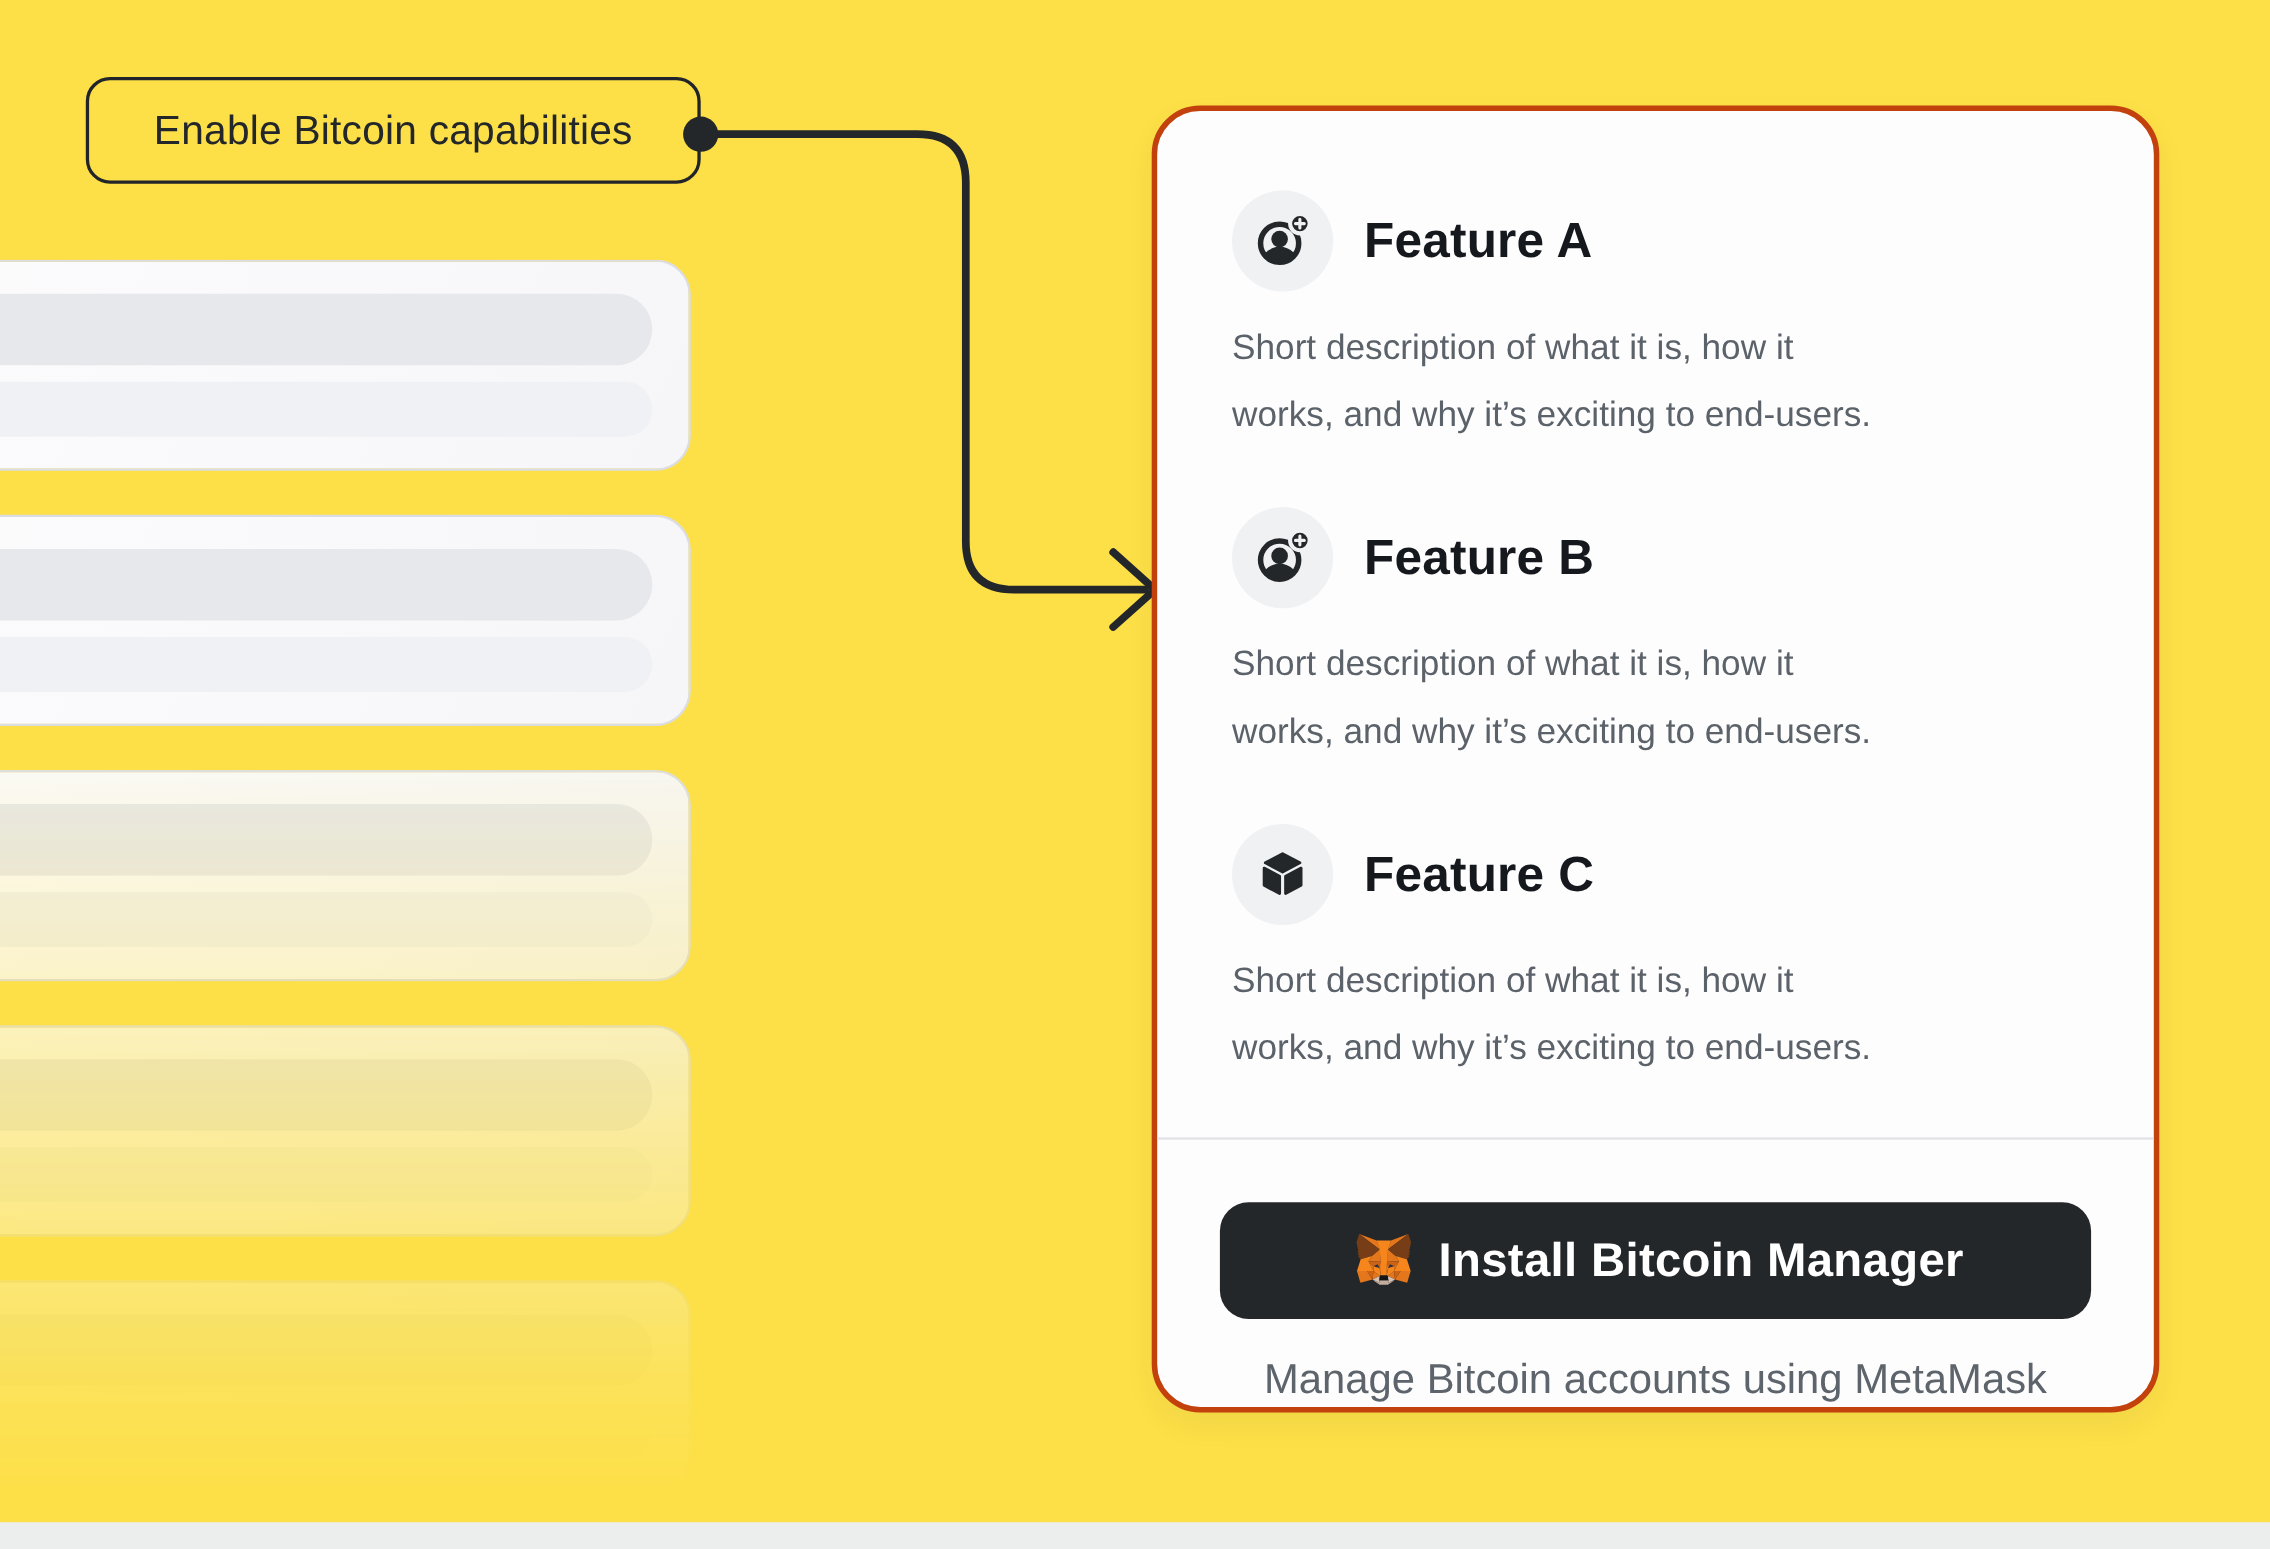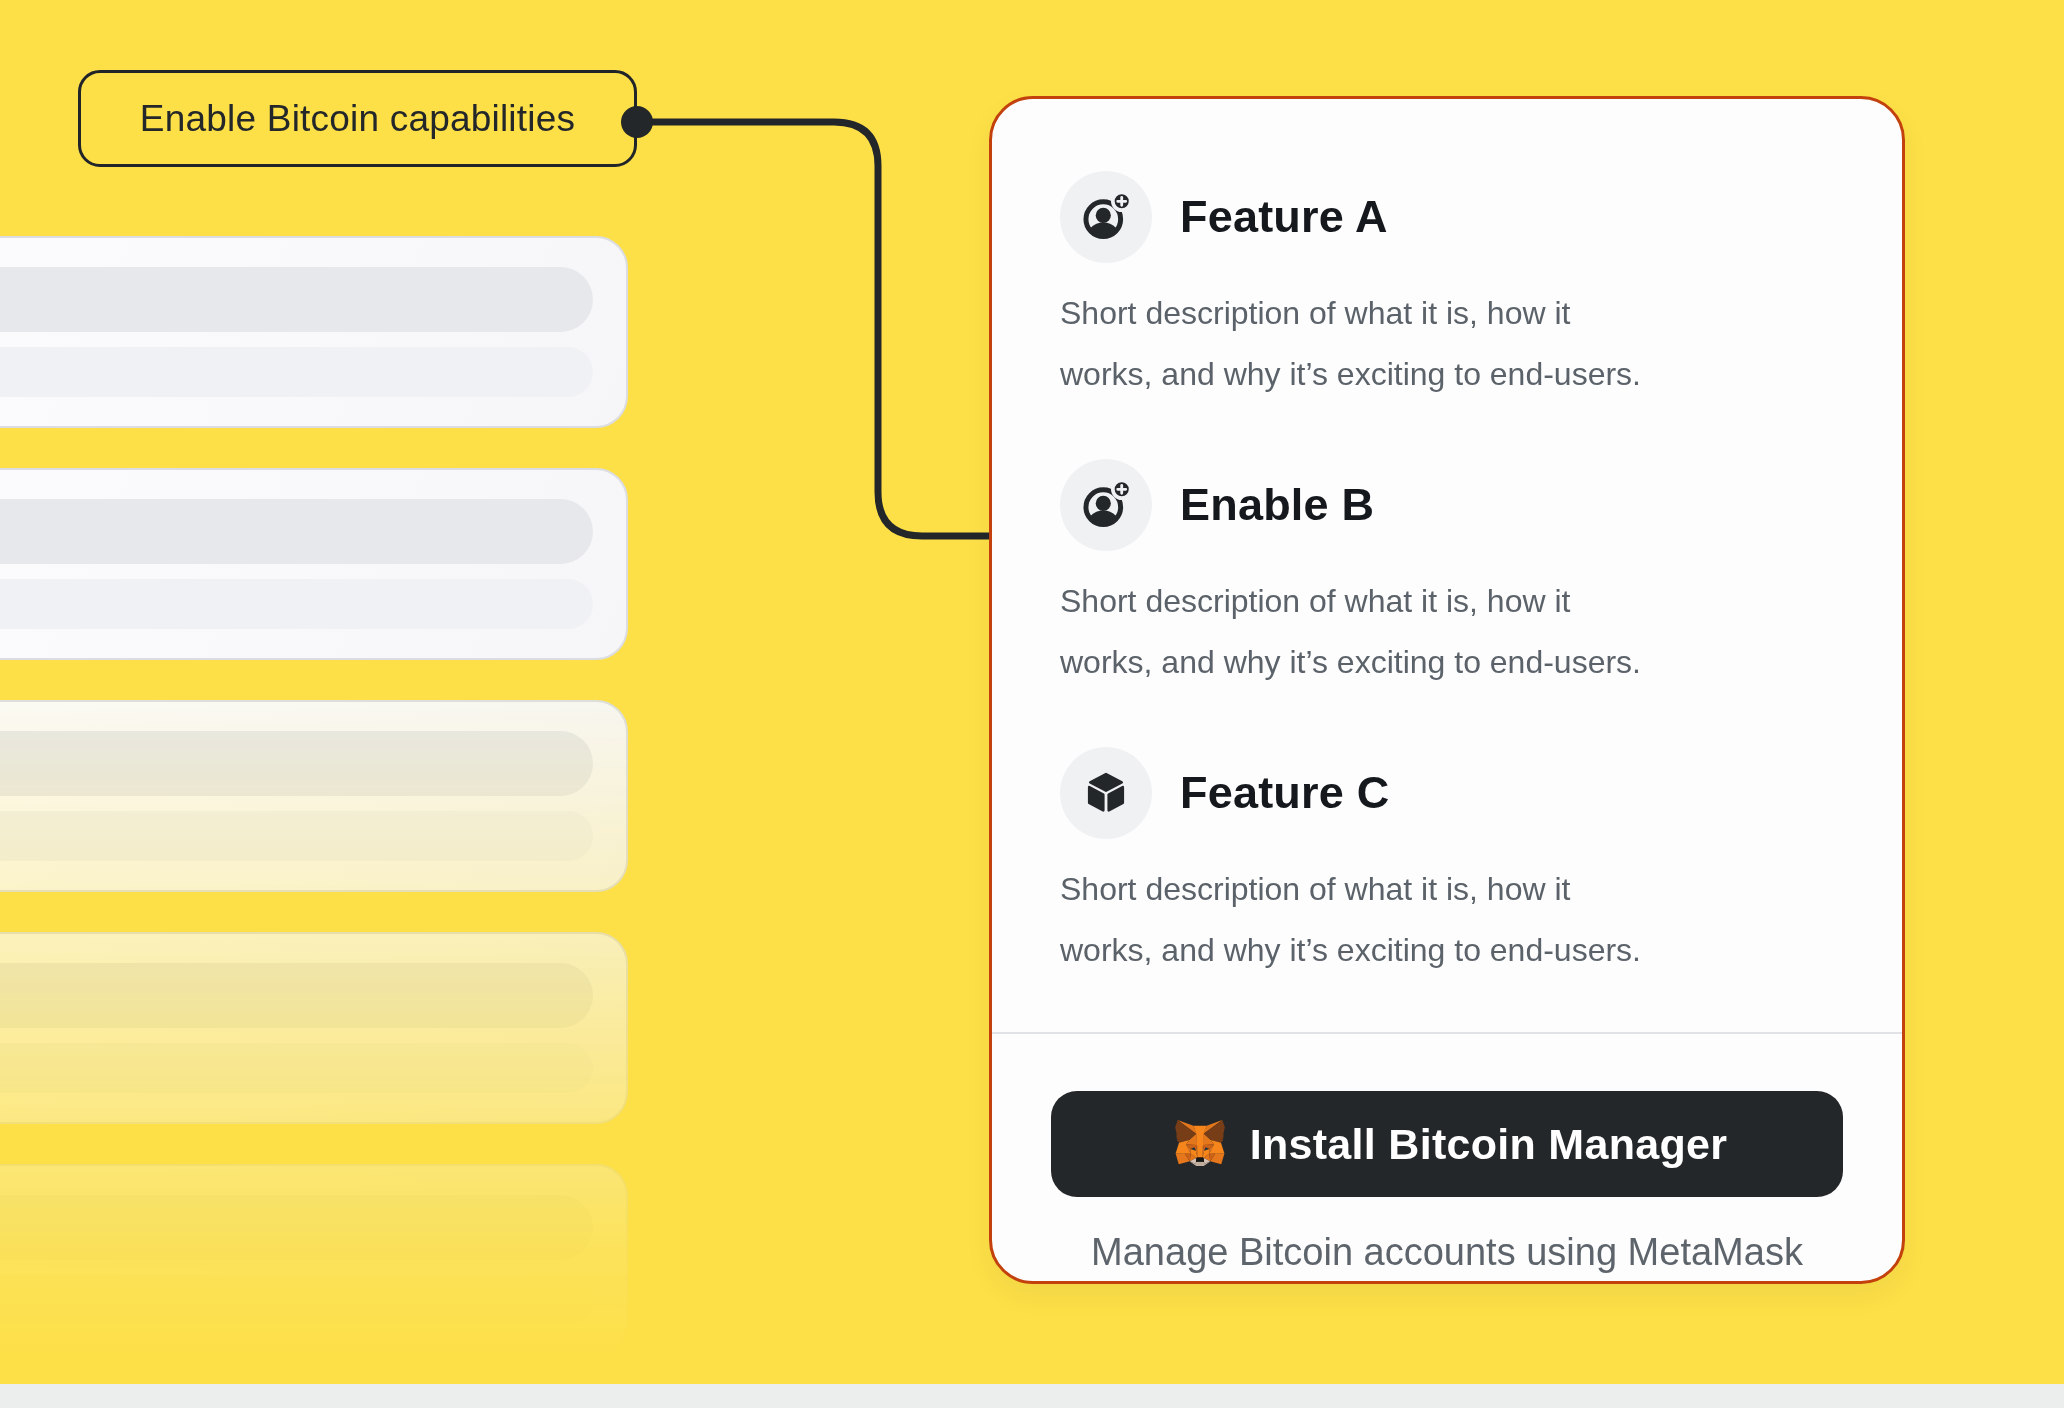--- a/index.html
+++ b/index.html
@@ -41,22 +41,22 @@
     display:flex;align-items:center;justify-content:center;
     font-size:37px;font-weight:500;color:#24272a;letter-spacing:.2px;
   }
 
   
   .connector{position:absolute;left:0;top:0;pointer-events:none;}
   .connector path{stroke:#24272a;stroke-width:7;fill:none;stroke-linecap:round;stroke-linejoin:round;}
 
   
   .card{
-    position:absolute;left:989px;top:96px;width:916px;height:1188px;
-    background:#fdfdfe;border:3px solid #c2410c;border-radius:44px;box-sizing:border-box;
+    position:absolute;left:1047px;top:96px;width:916px;height:1188px;
+    background:#fdfdfe;border:5px solid #c2410c;border-radius:44px;box-sizing:border-box;
     box-shadow:0 12px 28px rgba(25,28,35,.05);
   }
   .feature{position:absolute;left:68px;right:56px;}
   .feature.f0{top:72px;}
   .feature.f1{top:360px;}
   .feature.f2{top:648px;}
   .feature-head{display:flex;align-items:center;gap:28px;height:92px;}
   .icon-badge{
     width:92px;height:92px;border-radius:50%;background:#f0f1f3;
     display:flex;align-items:center;justify-content:center;flex:0 0 auto;
@@ -150,21 +150,21 @@
                   <circle cx="21.5" cy="26" r="16"></circle>
                 </clipPath>
               </defs>
             <circle cx="21.5" cy="26" r="16" fill="none" stroke="#24272a" stroke-width="4.6"></circle>
             <circle cx="21.5" cy="22.5" r="7" fill="#24272a"></circle>
             <circle cx="21.5" cy="45.5" r="16.5" fill="#24272a" clip-path="url(#uc2)"></circle>
             <circle cx="38.5" cy="9.5" r="8.2" fill="#24272a" stroke="#f0f1f3" stroke-width="3.4"></circle>
             <path d="M34.8 9.5h7.4M38.5 5.8v7.4" stroke="#f0f1f3" stroke-width="2.6" stroke-linecap="round" fill="none"></path>
           </svg>
         </div>
-        <h3 class="feature-title">Enable B</h3>
+        <h3 class="feature-title">Feature B</h3>
       </div>
       <div class="feature-desc">
         <div>Short description of what it is, how it</div>
         <div>works, and why it’s exciting to end-users.</div>
       </div>
     </div>
 
     <div class="feature f2">
       <div class="feature-head">
         <div class="icon-badge">

